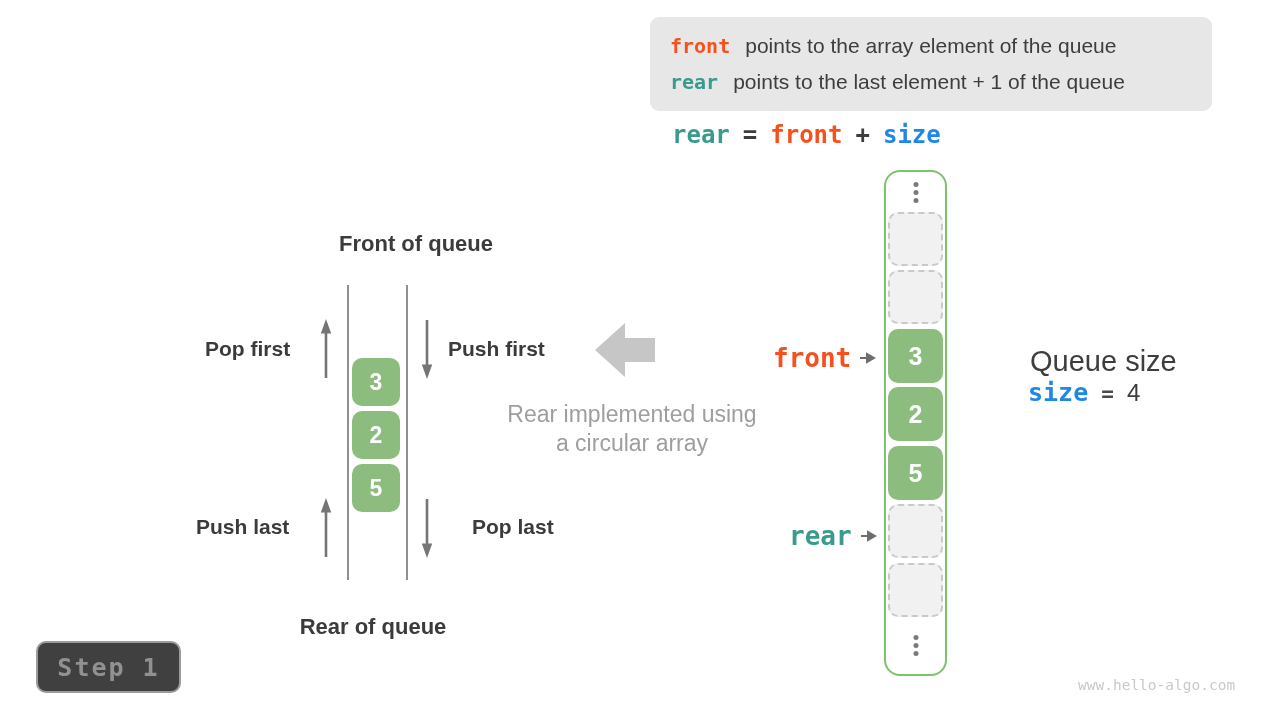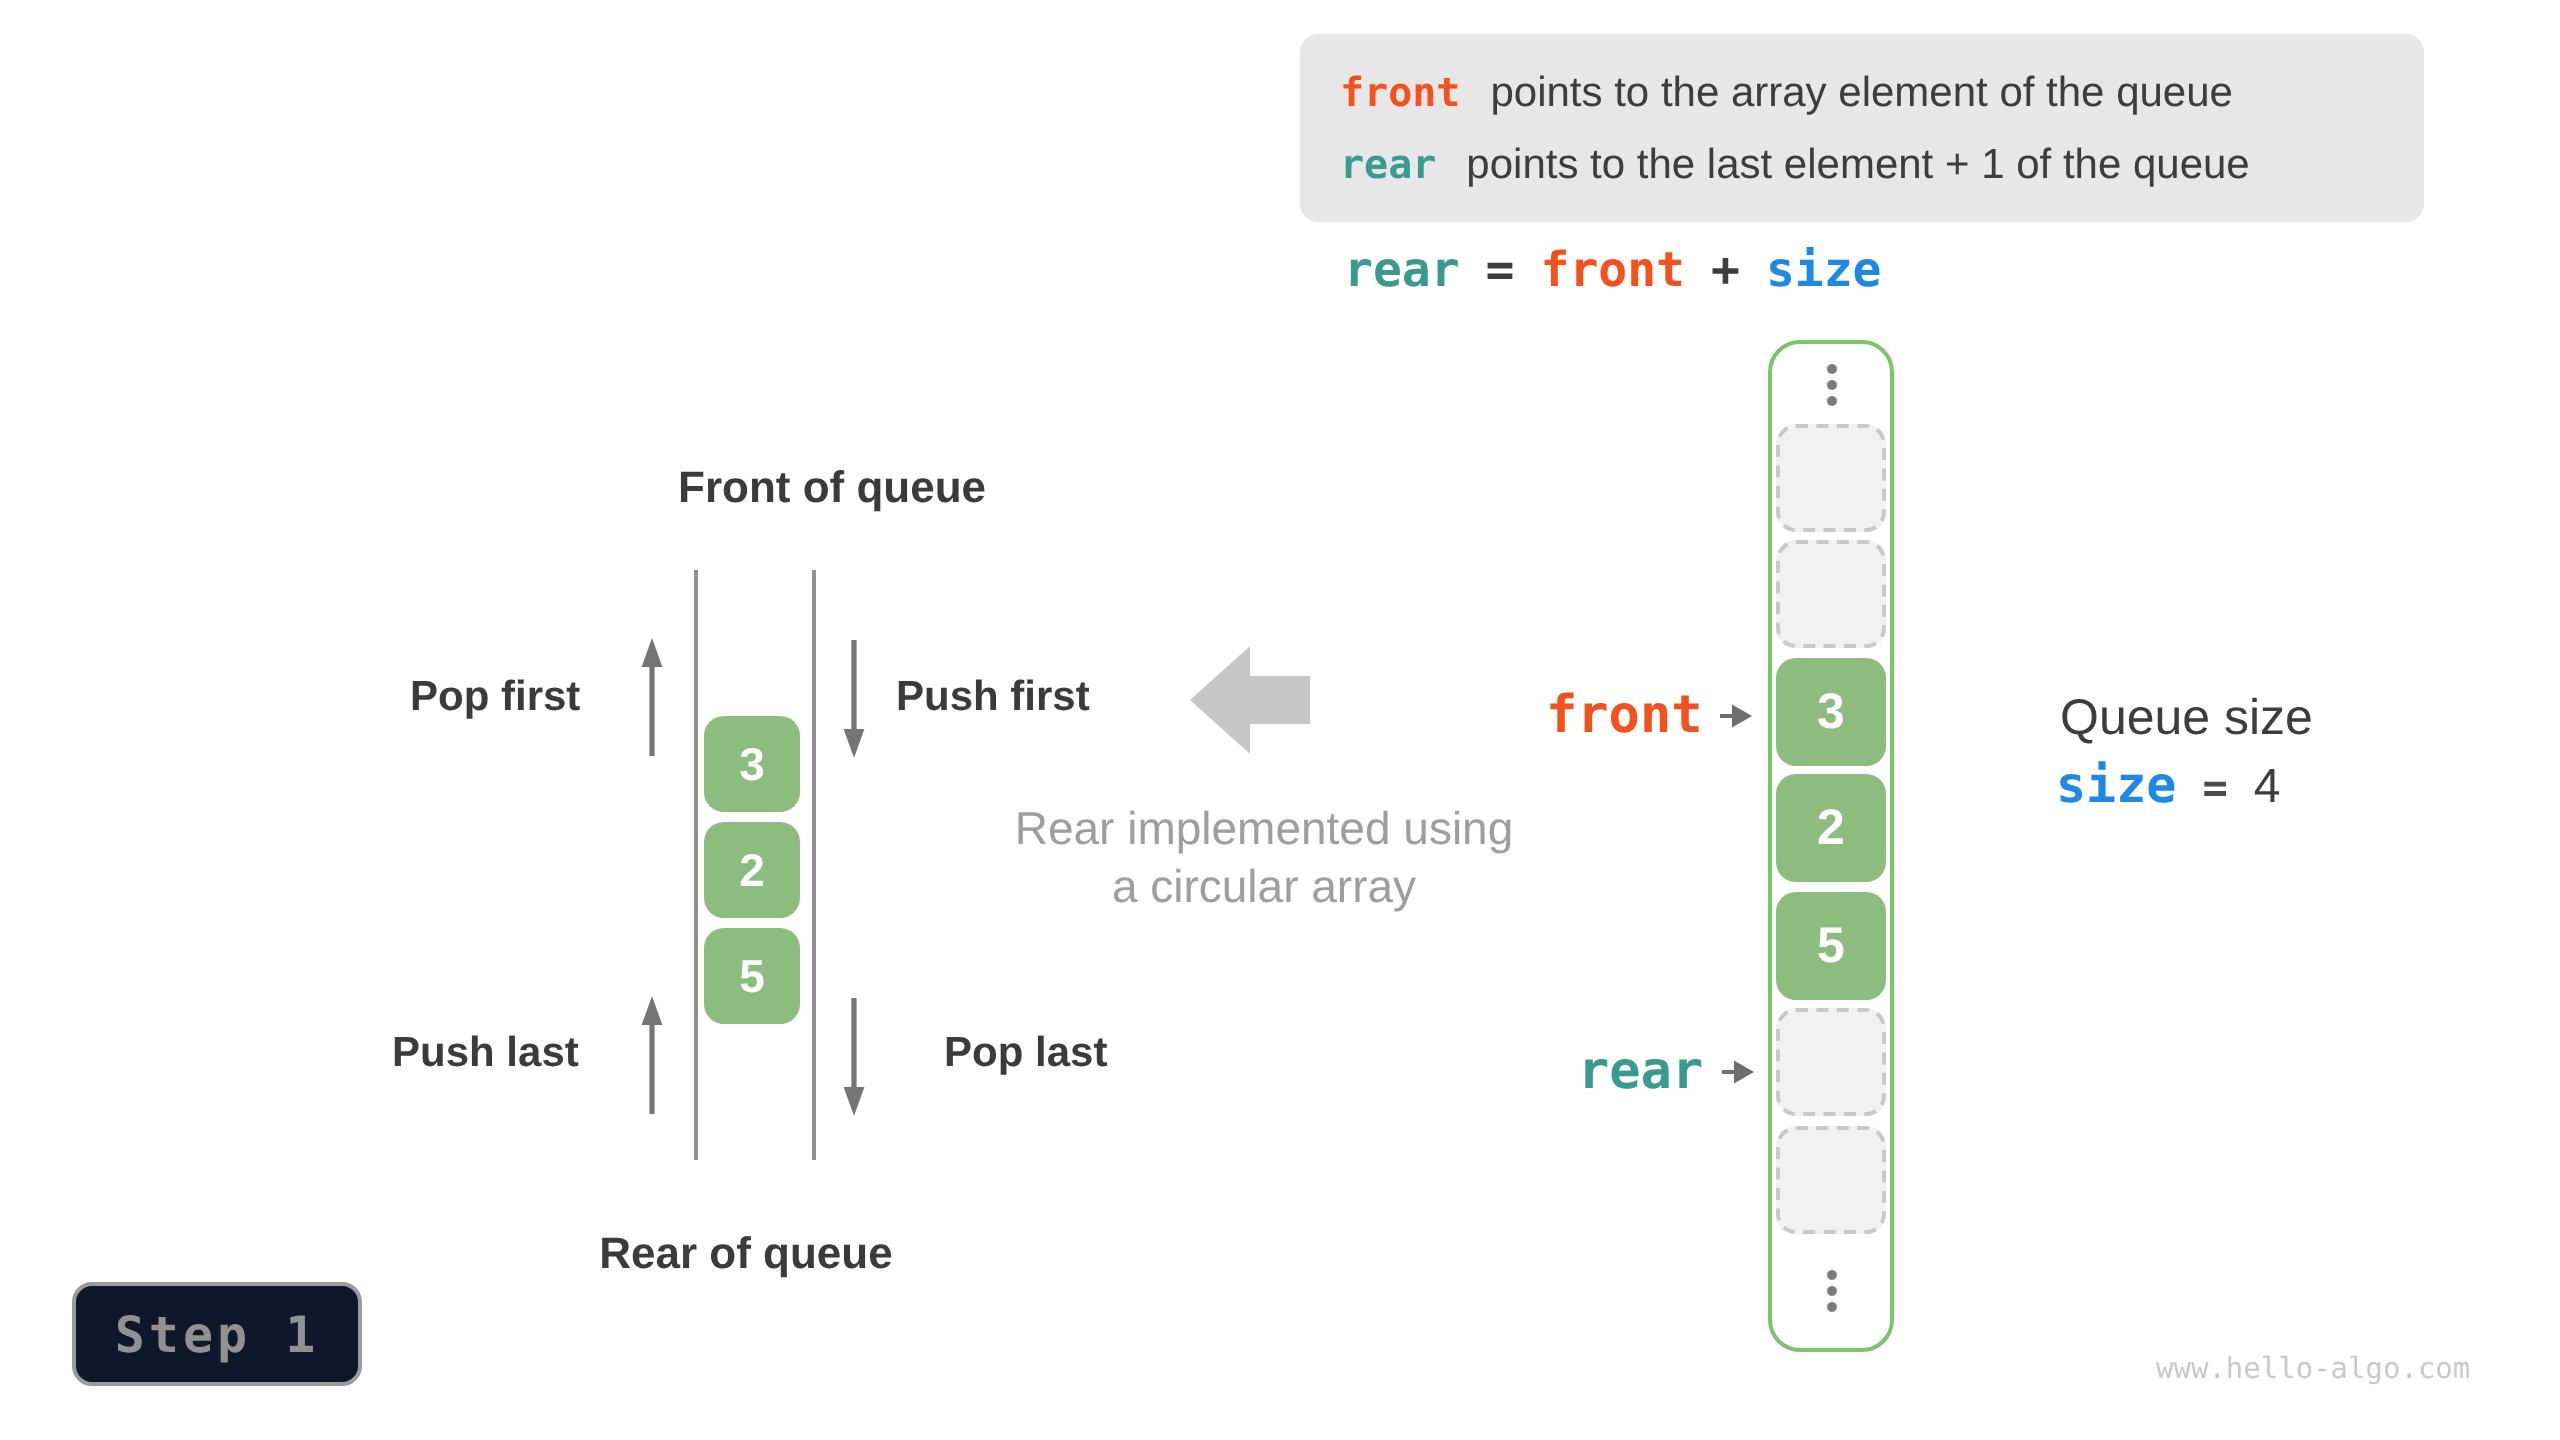--- a/index.html
+++ b/index.html
@@ -63,33 +63,33 @@
   .acell.empty { background:#f1f1f1; border:2px dashed #c9c9c9; }
   .acell.filled {
     background:#8dbd7e; color:#ffffff; font-weight:bold; font-size:25px;
     display:flex; align-items:center; justify-content:center;
   }
   .pointer { position:absolute; display:flex; align-items:center; gap:9px; font-size:26px; }
   .pointer-front { left:773px; top:343px; }
   .pointer-rear  { left:789px; top:521px; }
 
   
-  .qsize-label { position:absolute; left:1030px; top:345px; font-size:25px;
+  .qsize-label { position:absolute; left:1030px; top:345px; font-size:29px;
                  color:#3d3d3d; font-weight:500; }
   .qsize-line  { position:absolute; left:1028px; top:378px; display:flex; gap:13px;
                  align-items:baseline; }
   .qsize-line .sz { font-size:25px; }
   .qsize-line .eq { font-size:21px; color:#4a4a4a; }
   .qsize-line .val { font-size:24px; color:#3d3d3d; font-weight:500;
                      font-family:"Liberation Sans", sans-serif; }
 
   
   .step {
     position:absolute; left:36px; top:641px; width:145px; height:52px;
-    border:2px solid #9b9b9b; border-radius:10px; background:#0f172a;
+    border:2px solid #9b9b9b; border-radius:10px; background:#404040;
     display:flex; align-items:center; justify-content:center;
     font-size:25px; letter-spacing:2px; color:#919191; box-sizing:border-box;text-align:right;
   }
   .watermark {
     position:absolute; left:1078px; top:677px; font-size:14.5px; color:#c9c9c9;
     font-family:"DejaVu Sans Mono", monospace; font-weight:normal;
   }
 </style>
 </head>
 <body>

